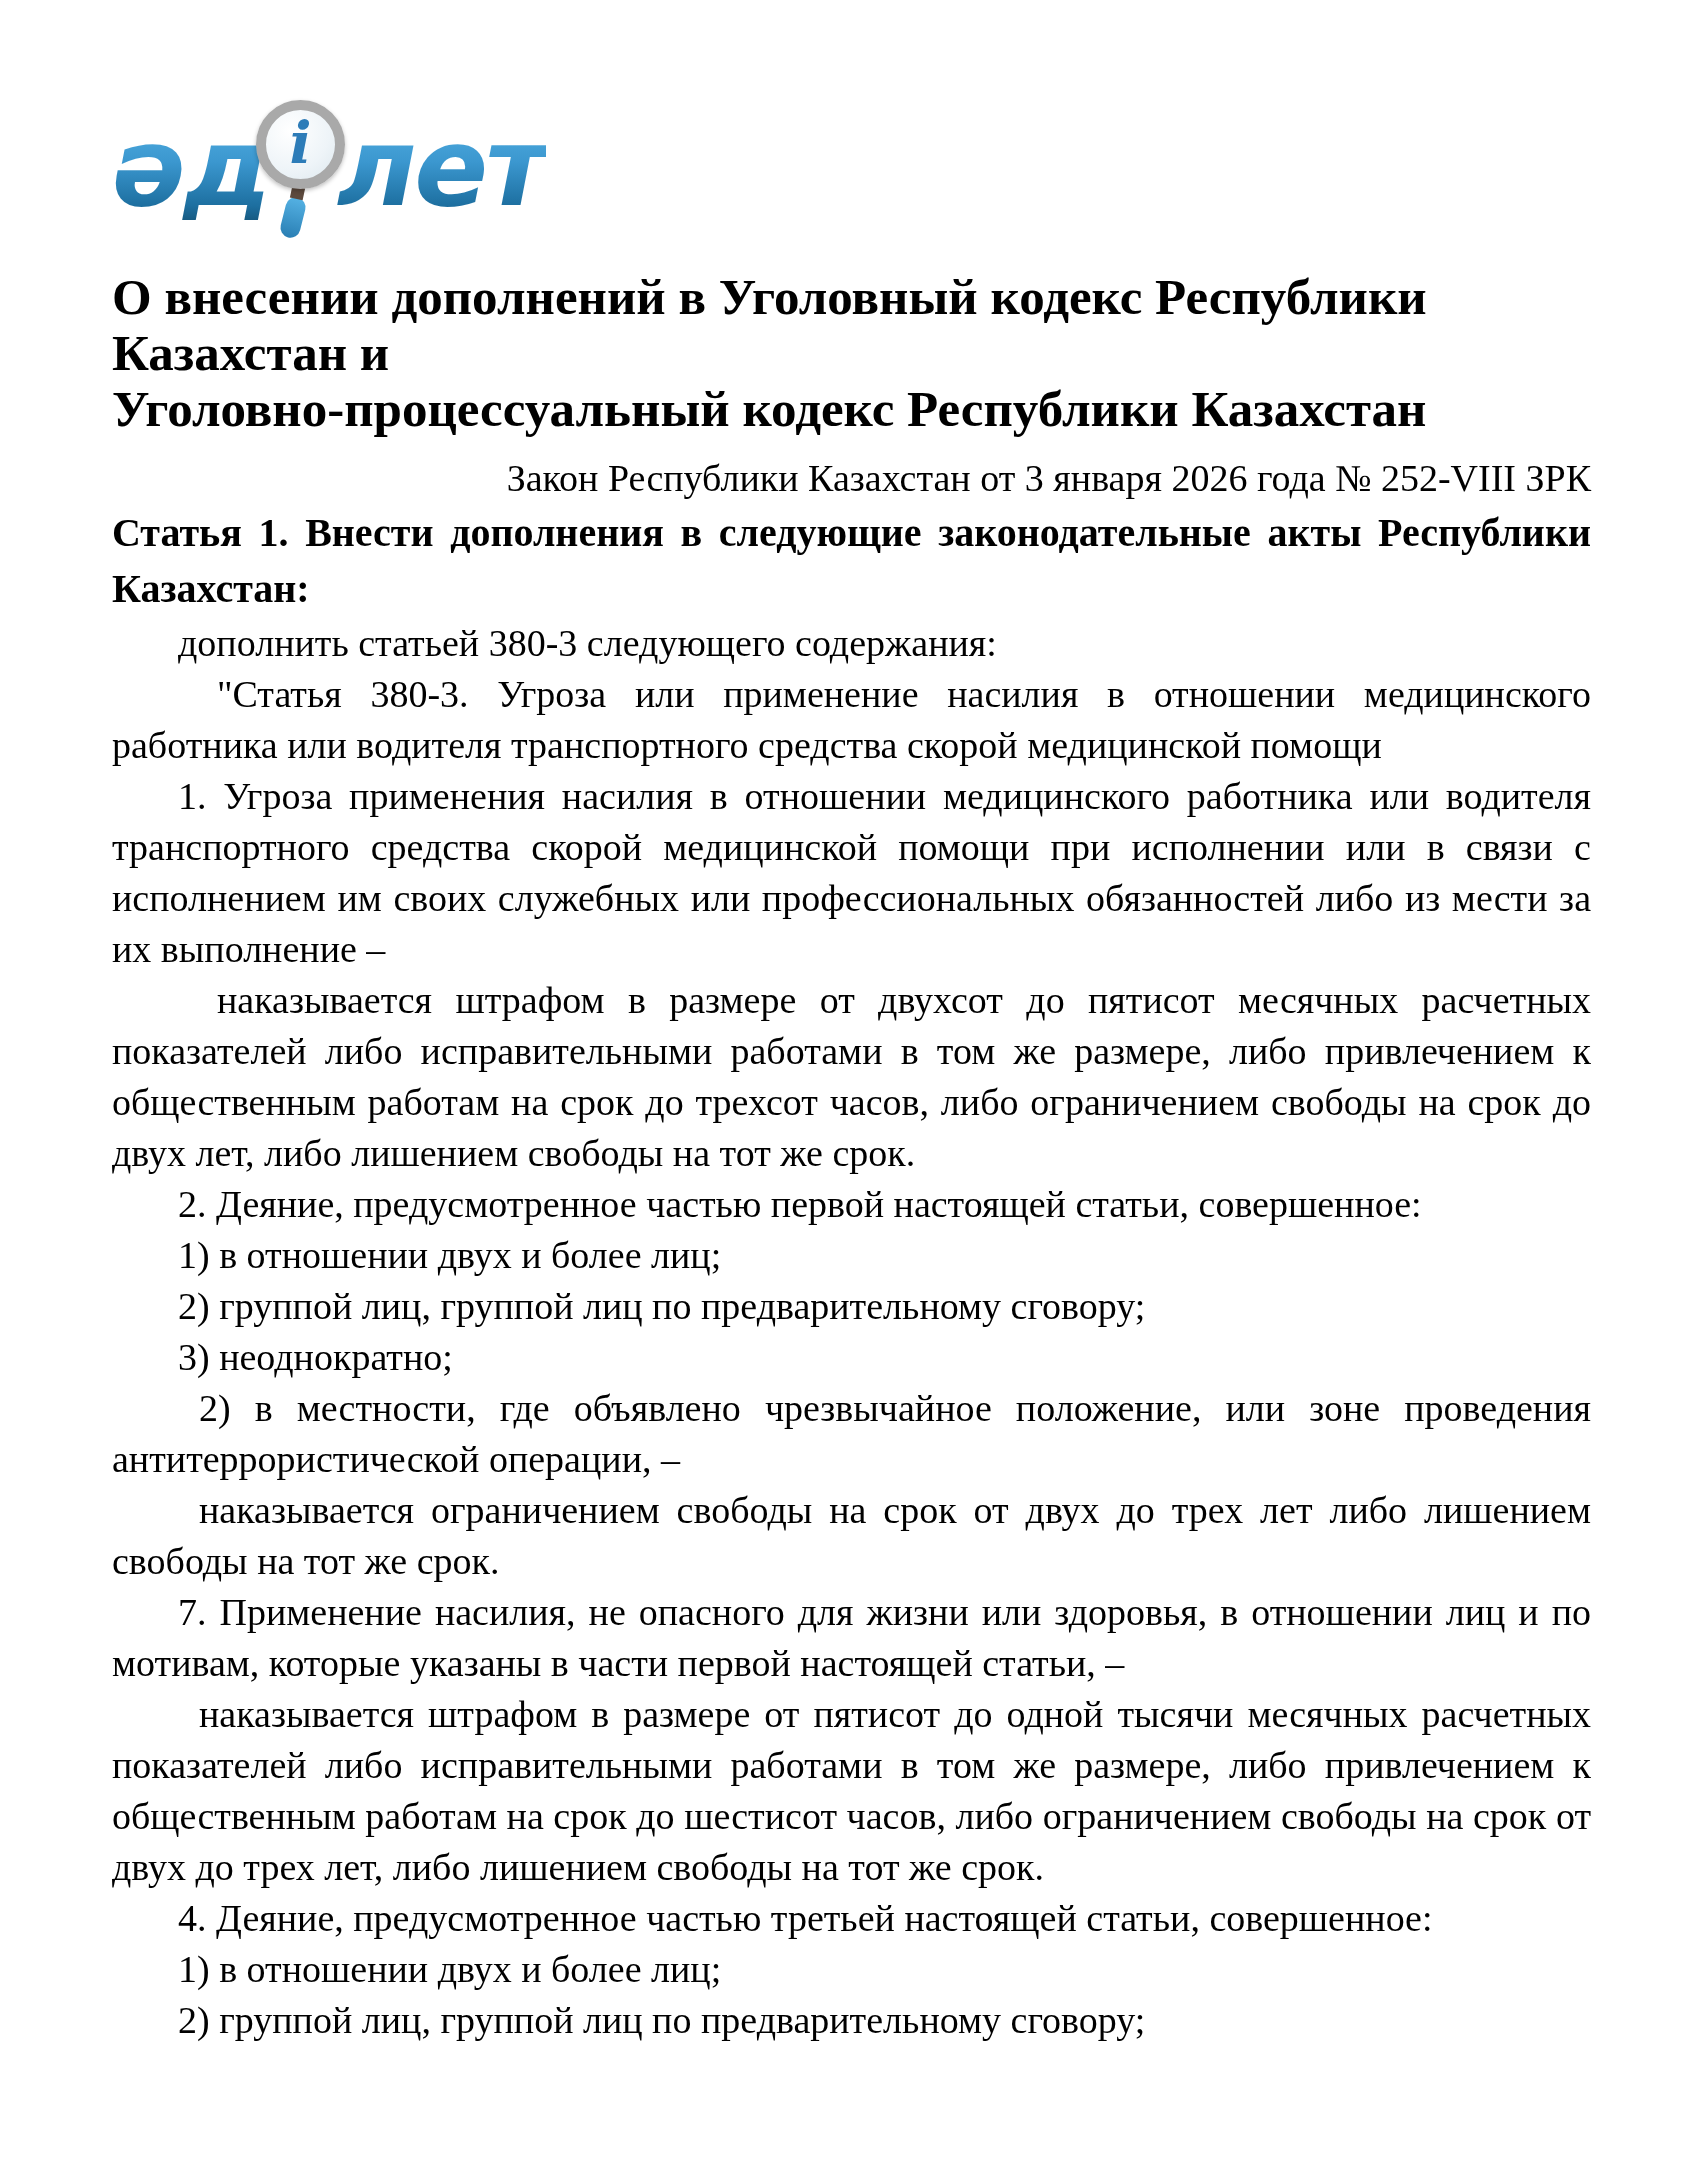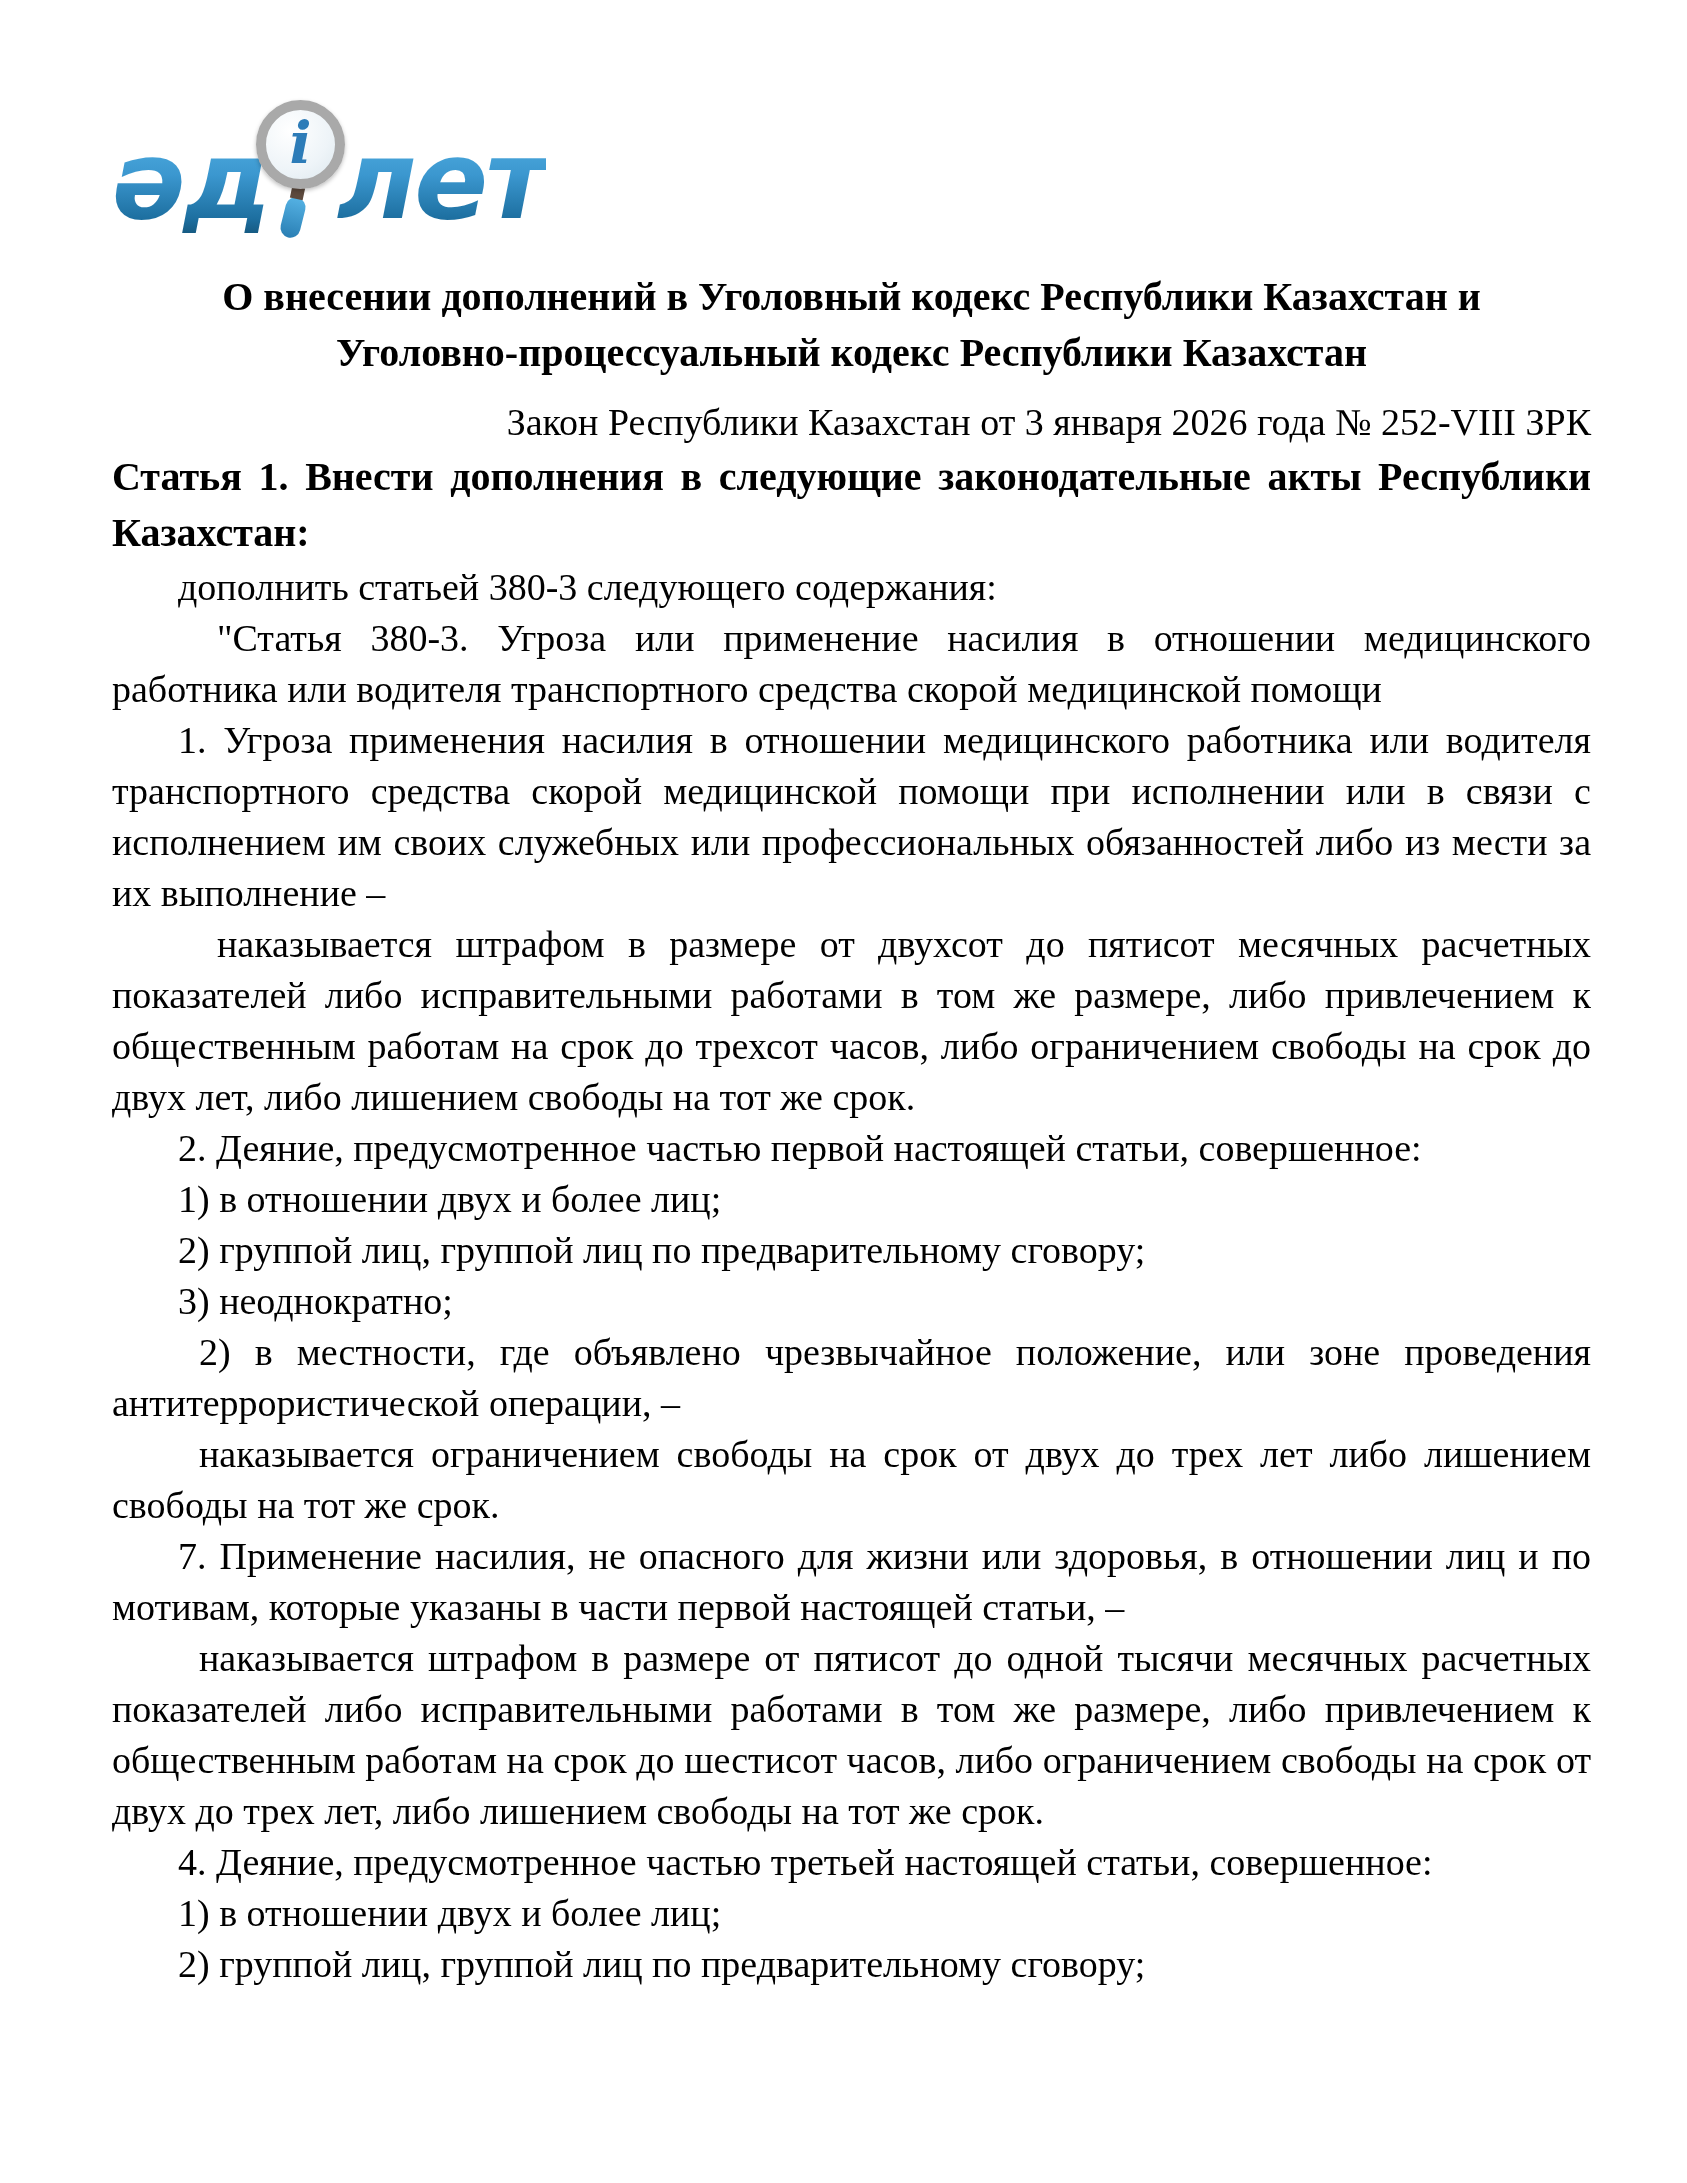--- a/index.html
+++ b/index.html
@@ -20,21 +20,21 @@
   }
 
   
   .logo {
     position: relative;
     height: 136px;
     width: 463px;
   }
   .logo .word {
     position: absolute;
-    bottom: 0;
+    bottom: 13px;
     font-family: "DejaVu Sans", sans-serif;
     font-style: italic;
     font-weight: bold;
     font-size: 109px;
     line-height: 109px;
     letter-spacing: -2.6px;
     background: linear-gradient(180deg, #55b2e4 0%, #3b97cf 45%, #1d6fa0 85%, #15587f 100%);
     -webkit-background-clip: text;
     background-clip: text;
     color: transparent;
@@ -82,24 +82,24 @@
     width: 20px;
     height: 41px;
     border-radius: 10px;
     background: linear-gradient(180deg, #55b2e4 0%, #2a7fb4 100%);
     transform: rotate(14deg);
   }
 
   
   .doc-title {
     margin: 34px 0 0 0;
-    font-size: 40px;
+    font-size: 51px;
     line-height: 56px;
     font-weight: bold;
-    text-align: center;
+    text-align: left;
   }
   .law-line {
     margin: 14.6px 0 0 0;
     font-size: 38px;
     line-height: 52px;
     text-align: right;
   }
   .article-heading {
     margin: 1.3px 0 0 0;
     font-size: 40px;

